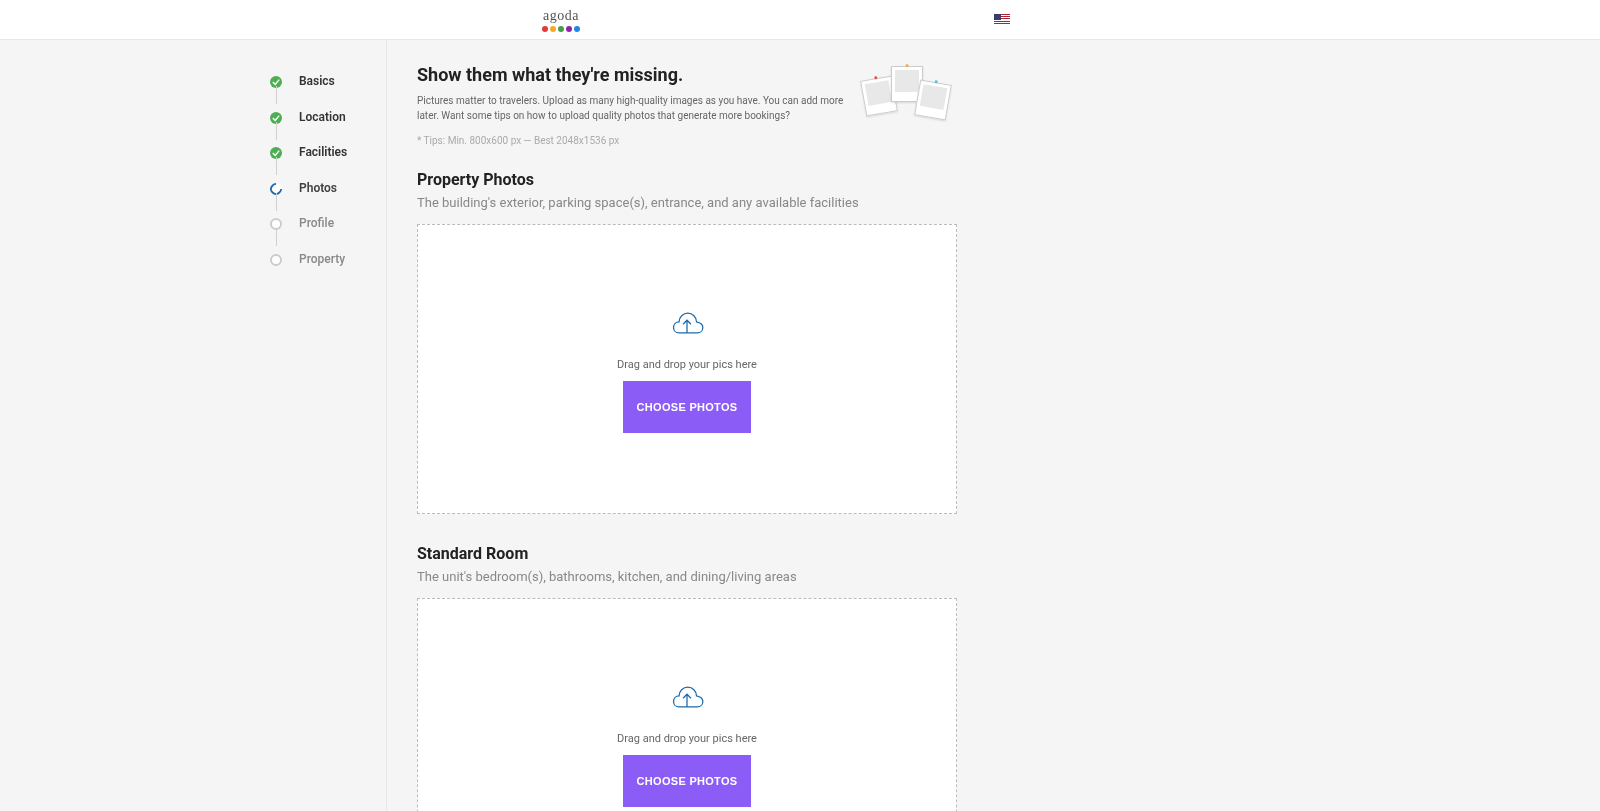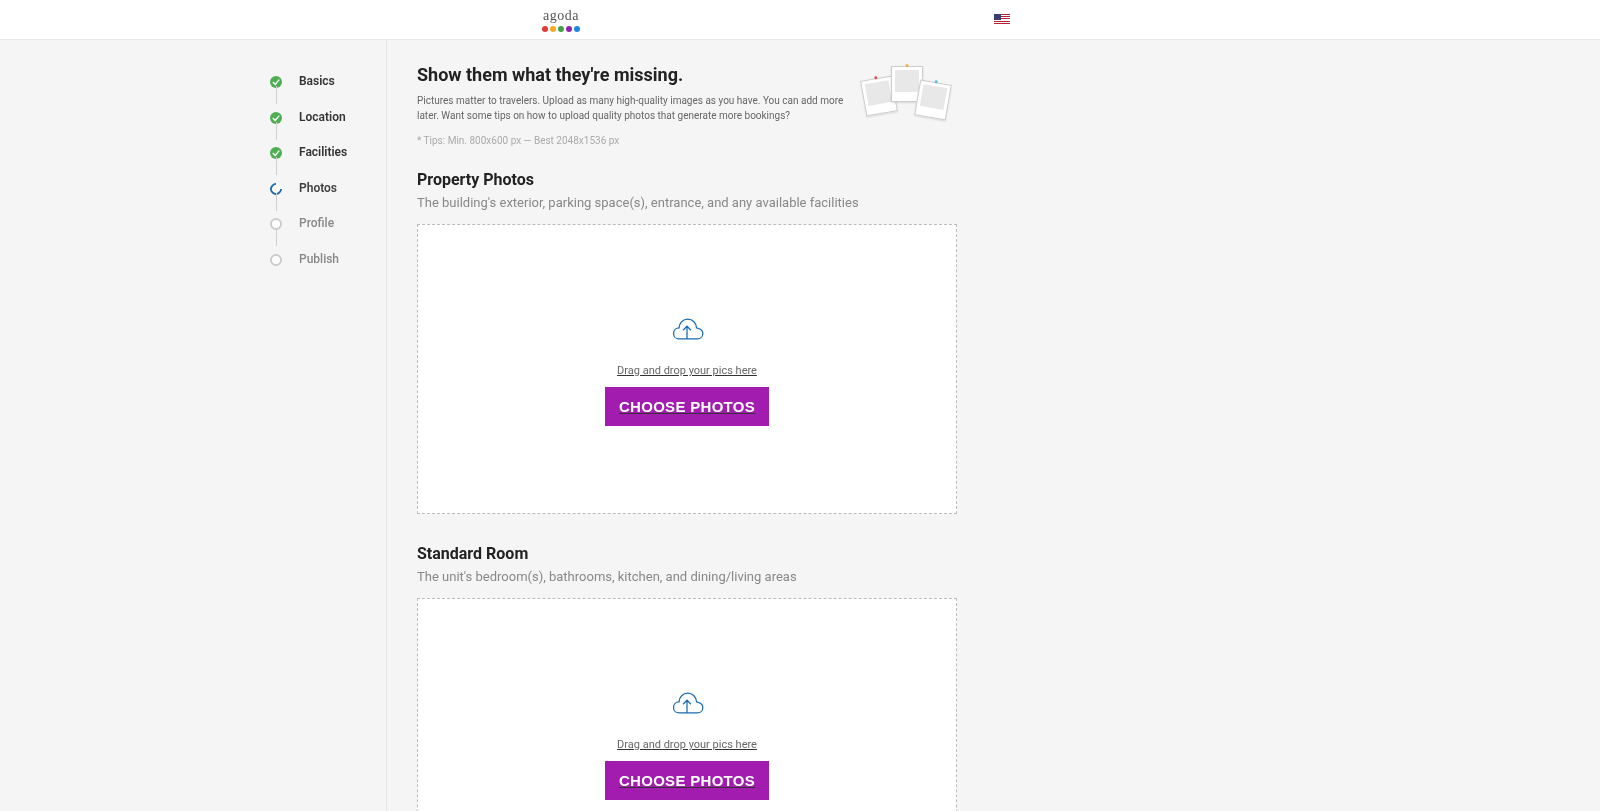--- a/index.html
+++ b/index.html
@@ -26,24 +26,24 @@
 .connector { position: absolute; left: 5.5px; top: 22px; width: 1px; height: 18px; background: #d0d0d0; }
 .main { flex: 1; padding: 24px 0 40px 30px; max-width: 570px; }
 .hero { display: flex; gap: 12px; align-items: flex-start; margin-bottom: 22px; }
 .hero-text { flex: 1; }
 .hero h1 { font-size: 18px; font-weight: 700; color: #222; margin-bottom: 8px; }
 .hero p { font-size: 10px; color: #666; line-height: 1.5; }
 .hero .tips { font-size: 10px; color: #aaa; margin-top: 10px; }
 .hero-illus { width: 100px; flex-shrink: 0; }
 .section-title { font-size: 16px; font-weight: 700; color: #222; margin-bottom: 6px; }
 .section-sub { font-size: 13px; color: #888; margin-bottom: 14px; }
-.dropzone { border: 1px dashed #bbb; background: #fff; height: 290px; display: flex; flex-direction: column; align-items: center; justify-content: center; margin-bottom: 30px; text-decoration: underline; }
+.dropzone { border: 1px dashed #bbb; background: #fff; height: 290px; display: flex; flex-direction: column; align-items: center; justify-content: center; margin-bottom: 30px; }
 .dropzone svg { width: 38px; height: 38px; }
 .drop-text { font-size: 11px; color: #666; margin: 14px 0 10px; }
-.choose-btn { background: #a21caf; color: #fff; border: none; padding: 11px 14px; font-size: 15px; font-weight: 600; letter-spacing: 0.3px; cursor: pointer; }
+.choose-btn { background: #8b5cf6; color: #fff; border: none; padding: 20px 14px; font-size: 11px; font-weight: 600; letter-spacing: 0.3px; cursor: pointer; }
 .polaroids { position: relative; width: 100px; height: 70px; }
 .pol { position: absolute; width: 32px; height: 36px; background: #fff; border: 1px solid #ccc; box-shadow: 0 1px 2px rgba(0,0,0,.12); }
 .pol::before { content:""; position:absolute; top:3px; left:3px; right:3px; height:22px; background:#e8e8e8; }
 .pol::after { content:""; position:absolute; top:-3px; left:50%; width:3px; height:3px; border-radius:50%; transform:translateX(-50%); }
 .pol1 { left:6px; top:14px; transform: rotate(-10deg); }
 .pol1::after{ background:#d9534f; }
 .pol2 { left:34px; top:2px; }
 .pol2::after{ background:#f0ad4e; }
 .pol3 { left:60px; top:18px; transform: rotate(10deg); }
 .pol3::after{ background:#5bc0de; }
@@ -101,21 +101,21 @@
       <span class="step-label">Photos</span>
       <div class="connector"></div>
     </div>
     <div class="step pending">
       <div class="step-icon pending"></div>
       <span class="step-label">Profile</span>
       <div class="connector"></div>
     </div>
     <div class="step pending">
       <div class="step-icon pending"></div>
-      <span class="step-label">Publish</span>
+      <span class="step-label">Property</span>
     </div>
   </nav>
 
   <main class="main">
     <div class="hero">
       <div class="hero-text">
         <h1>Show them what they're missing.</h1>
         <p>Pictures matter to travelers. Upload as many high-quality images as you have. You can add more later. Want some tips on how to upload quality photos that generate more bookings?</p>
         <p class="tips">* Tips: Min. 800x600 px — Best 2048x1536 px</p>
       </div>

